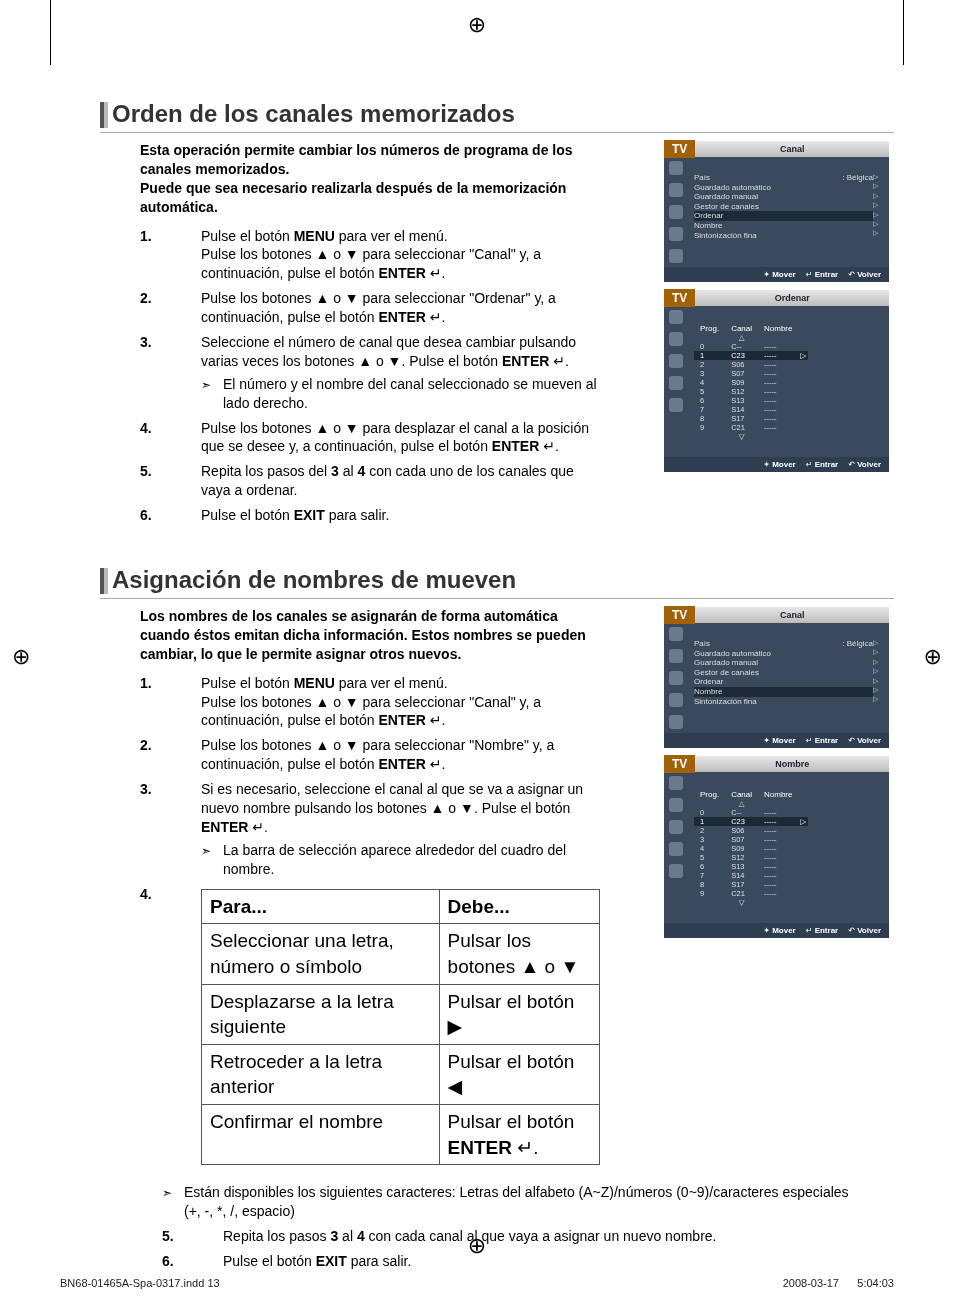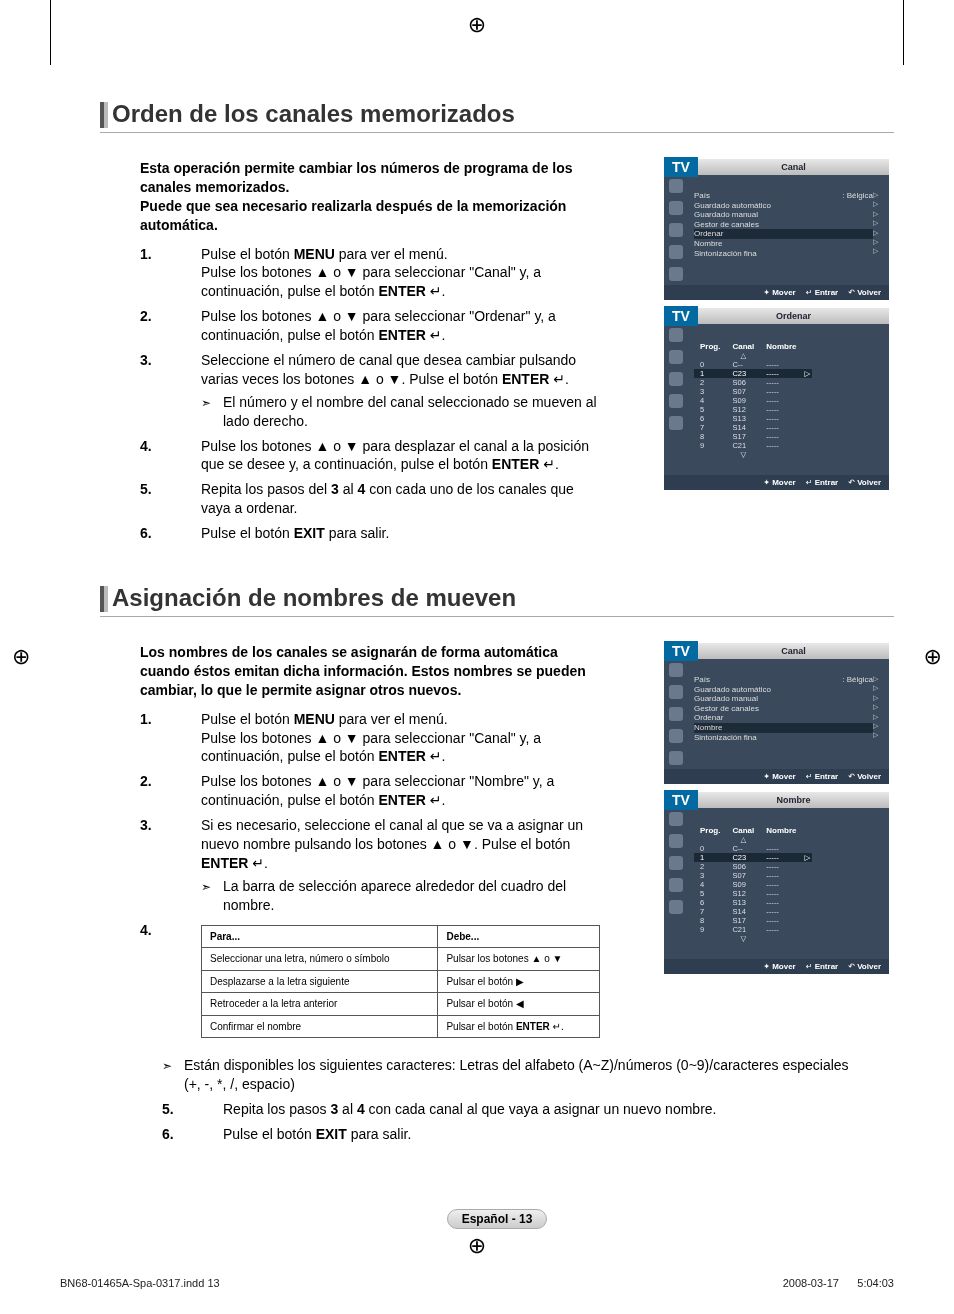--- a/index.html
+++ b/index.html
@@ -5,62 +5,62 @@
   * { margin:0; padding:0; box-sizing:border-box; }
   body { font-family: Arial, Helvetica, sans-serif; background:#fff; color:#000; width:954px; }
   .page { position:relative; width:954px; height:1314px; padding:100px 60px 60px 100px; }
   .print-cross { position:absolute; font-size:22px; color:#000; }
   .print-cross.top { top:12px; left:50%; transform:translateX(-50%); }
   .print-cross.bottom { bottom:55px; left:50%; transform:translateX(-50%); }
   .print-cross.left { left:12px; top:50%; transform:translateY(-50%); }
   .print-cross.right { right:12px; top:50%; transform:translateY(-50%); }
 
   .section { margin-bottom:35px; }
-  .sect-head { display:flex; align-items:flex-end; margin-bottom:26px; border-bottom:1px solid #aaa; padding-bottom:4px; }
+  .sect-head { display:flex; align-items:flex-end; margin-bottom:8px; border-bottom:1px solid #aaa; padding-bottom:4px; }
   .sect-bar { width:8px; height:26px; margin-right:4px; background:linear-gradient(to right,#555 50%,#bbb 50%); }
   .sect-title { font-size:24px; font-weight:bold; color:#333; }
   .intro { font-weight:bold; font-size:14px; line-height:1.35; margin:0 0 10px 40px; max-width:440px; }
   .intro.wide { max-width:460px; }
   ol.steps { list-style:none; margin-left:40px; max-width:460px; font-size:14px; line-height:1.35; }
   ol.steps > li { display:flex; margin-bottom:6px; }
   ol.steps > li > .num { font-weight:bold; width:22px; flex-shrink:0; }
   ol.steps > li > .body { flex:1;margin-left:39px; }
   .sub { display:flex; margin-top:4px; }
   .sub .arrow { width:22px; flex-shrink:0; font-size:12px; padding-top:2px; }
   .sub .txt { flex:1; }
 
   .cols { display:flex; }
   .left-col { flex:1; }
   .right-col { width:230px; margin-left:10px; }
 
   
   .osd { width:225px; background:#3a4a5c; border-radius:3px; font-size:8px; color:#ddd; margin-bottom:8px; }
   .osd-head { display:flex; height:16px; align-items:center; }
-  .osd-tab { background:#0369a1; color:#fff; font-weight:bold; padding:2px 8px; font-size:14px; }
+  .osd-tab { background:#a16207; color:#fff; font-weight:bold; padding:2px 8px; font-size:12px; }
   .osd-title-bar { flex:1; text-align:center; background:linear-gradient(#e8e8e8,#bcbcbc); color:#223; font-weight:bold; font-size:9px; line-height:16px; }
   .osd-body { display:flex; min-height:110px; }
   .osd-icons { width:24px; display:flex; flex-direction:column; align-items:center; padding-top:4px; gap:8px; }
   .osd-icons span { width:14px; height:14px; background:#6a7a8c; border-radius:3px; display:block; }
   .osd-content { flex:1; padding:16px 6px; position:relative; }
   .osd-content .row { display:flex; justify-content:space-between; line-height:1.2; font-size:8px; }
   .osd-content .row.hl { background:#1d2a38; }
   .osd-content .caret-col { width:10px; display:flex; flex-direction:column; gap:1px; }
   .osd-content .caret-col span { font-size:7px; color:#c8d2dc; line-height:1.2; }
   .osd-content .menu-row{ display:flex; }
   .osd-content .menu-label{ flex:1; }
   .osd-foot { display:flex; justify-content:flex-end; gap:10px; padding:3px 8px; font-size:8px; color:#fff; background:#2e3e50; }
   .osd-foot span b{ font-weight:bold; }
 
   table.tbl { border-collapse:collapse; font-size:7.5px; color:#dde; margin-top:2px; }
-  table.tbl th { color:#fff; font-weight:bold; text-align:right; padding:0 6px; font-size:8px;}
+  table.tbl th { color:#fff; font-weight:normal; text-align:right; padding:0 6px; font-size:8px;}
   table.tbl td { padding:0 6px; }
   table.tbl tr.sel td { background:#1b2836; color:#fff; }
 
   
-  table.actiontbl { border-collapse:collapse; width:100%; font-size:10px; margin-top:4px; }
+  table.actiontbl { border-collapse:collapse; width:100%; font-size:19px; margin-top:4px; }
   table.actiontbl th, table.actiontbl td { border:1px solid #555; padding:4px 8px; text-align:left; vertical-align:top; }
   table.actiontbl th { font-weight:bold; }
 
   .notes { margin-left:62px; margin-top:12px; font-size:14px; line-height:1.35; max-width:700px; }
   .notes .sub { margin-bottom:6px; }
 
   .page-badge { display:inline-block; margin:30px auto 16px; background:linear-gradient(#eee,#ccc); border:1px solid #aaa; border-radius:10px; padding:2px 14px; font-size:12px; font-weight:bold; }
   .badge-wrap{ text-align:center; margin-top:30px;}
 
   .footer { position:absolute; bottom:25px; left:60px; right:60px; display:flex; justify-content:space-between; font-size:11px; color:#222; }

